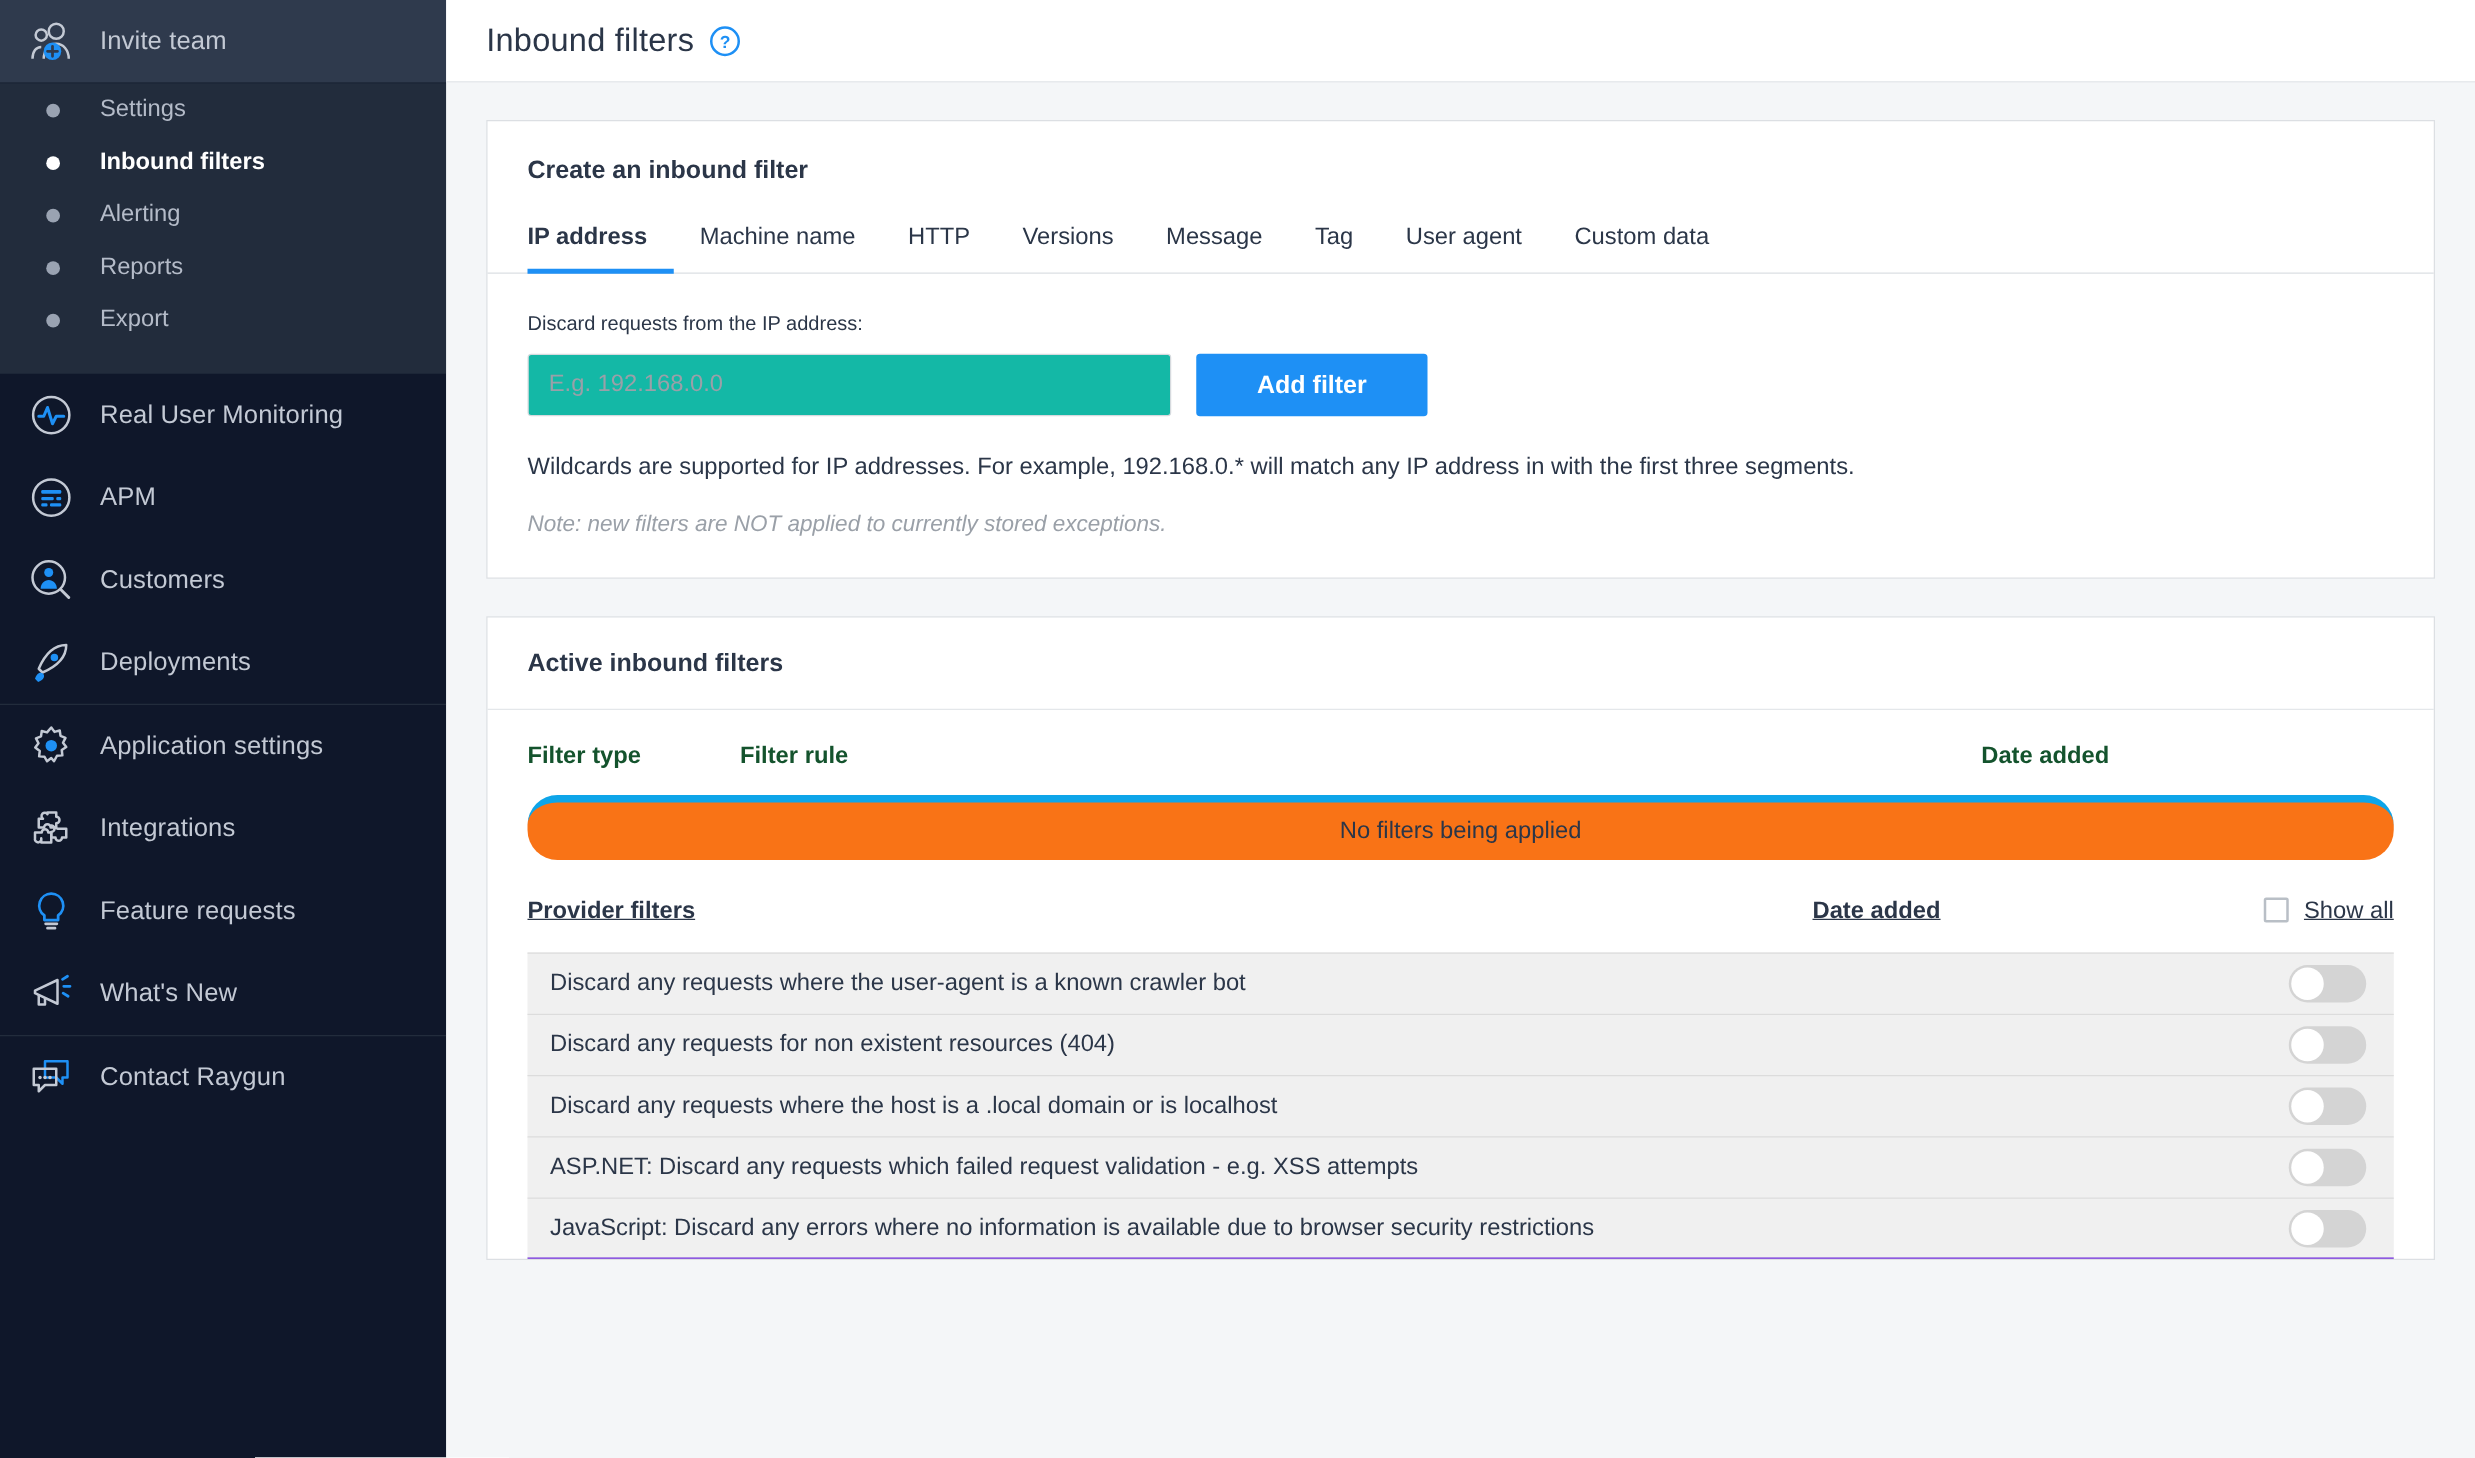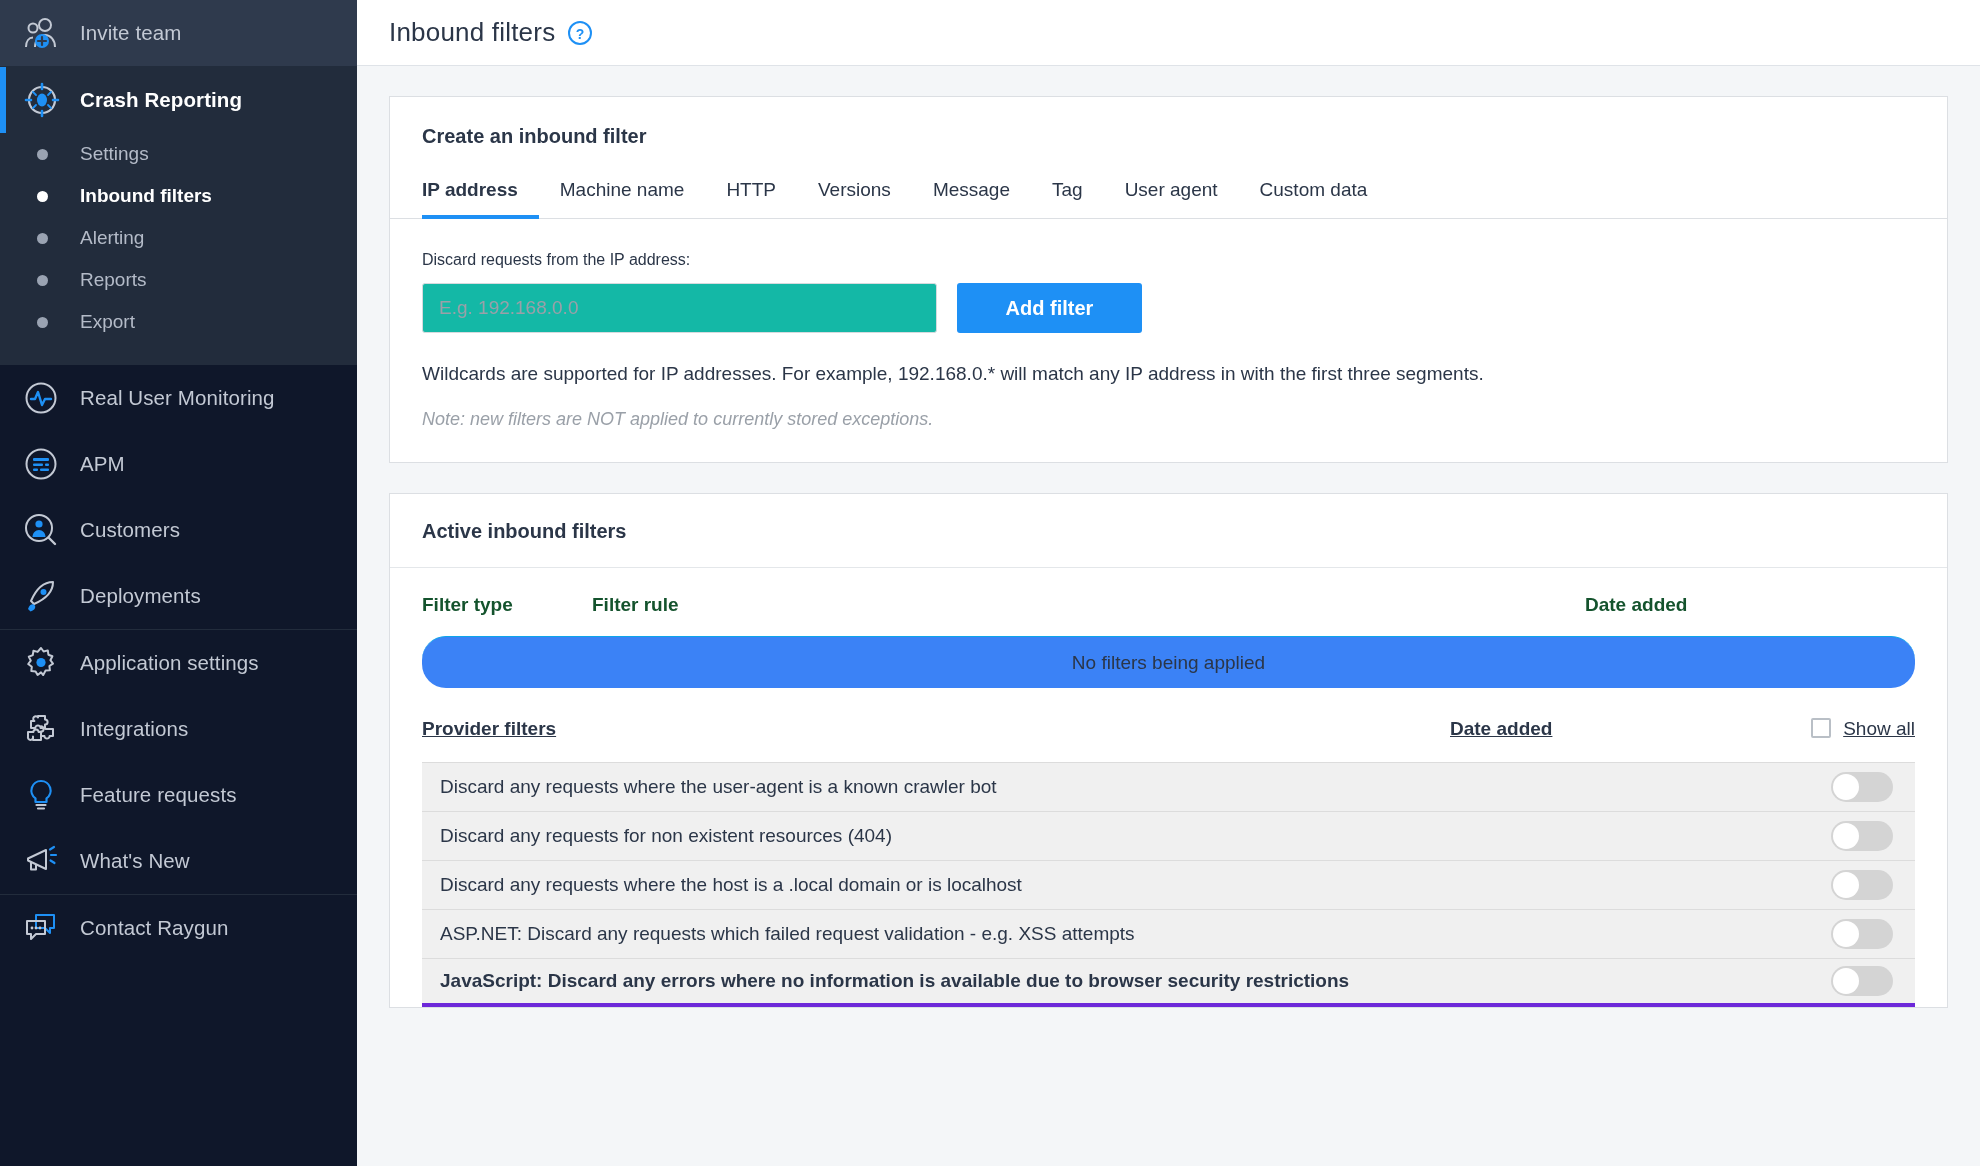--- a/index.html
+++ b/index.html
@@ -220,22 +220,22 @@
     align-items: flex-start;
     padding: 26px 0 20px 0;
     font-size: 19px;
     font-weight: bold;
     color: #14532d;
   }
   .col-type { width: 170px; flex: 0 0 170px; }
   .col-rule { flex: 1; }
   .col-date { width: 330px; flex: 0 0 330px; }
   .empty-row {
-    background: #3b82f6;
-    border-top: 1px solid #0ea5e9;
+    background: #f97316;
+    border-top: 6px solid #0ea5e9;
     height: 52px;
     display: flex;
     align-items: center;
     justify-content: center;
     font-size: 19px;
     color: #2b3648;
     border-radius: 24px;
   }
 
   .provider-head {
@@ -265,21 +265,21 @@
   .showall-label { font-size: 19px; font-weight: normal; color: #2b3648; }
 
   .prov-row {
     display: flex;
     align-items: center;
     height: 49px;
     background: #f0f0f0;
     border-top: 1px solid #dcdcdc;
     padding: 0 22px 0 18px;
   }
-  .prov-row:last-child { border-bottom: 4px solid #6d28d9; font-weight: bold; }
+  .prov-row:last-child { border-bottom: 1px solid #6d28d9; }
   .prov-text {
     flex: 1;
     font-size: 19px;
     color: #2b3648;
   }
   .toggle {
     width: 62px; height: 30px;
     border-radius: 16px;
     background: #d4d4d4;
     position: relative;
@@ -314,31 +314,20 @@
             <path d="M18 20v8M14 24h8" stroke="#2f3a4d" stroke-width="2.2" stroke-linecap="round"></path>
           </svg>
         </span>
         <span class="sb-label">Invite team</span>
       </div>
     </div>
 
     <div class="sb-divider"></div>
 
     <div class="sb-section-active">
-      <div class="sb-item primary active-main">
-        <span class="sb-icon">
-          <svg class="ico" width="36" height="36" viewBox="0 0 36 36">
-            <circle cx="18" cy="18" r="13" fill="none" stroke="#c3c9d4" stroke-width="2.2"></circle>
-            <ellipse cx="18" cy="18" rx="5" ry="6.5" fill="#1e90f5"></ellipse>
-            <path d="M18 2v5M18 29v5M2 18h5M29 18h5" stroke="#1e90f5" stroke-width="2.6" stroke-linecap="round"></path>
-            <path d="M12 13l-3-3M24 13l3-3M12 23l-3 3M24 23l3 3" stroke="#1e90f5" stroke-width="1.8" stroke-linecap="round"></path>
-          </svg>
-        </span>
-        <span class="sb-label">Crash Reporting</span>
-      </div>
 
       <div class="sb-sub">
         <span class="bullet-wrap">
             <span class="bullet"></span>
           </span>
         <span class="sb-label">Settings</span>
       </div>
       <div class="sb-sub selected">
         <span class="bullet-wrap">
             <span class="bullet"></span>

